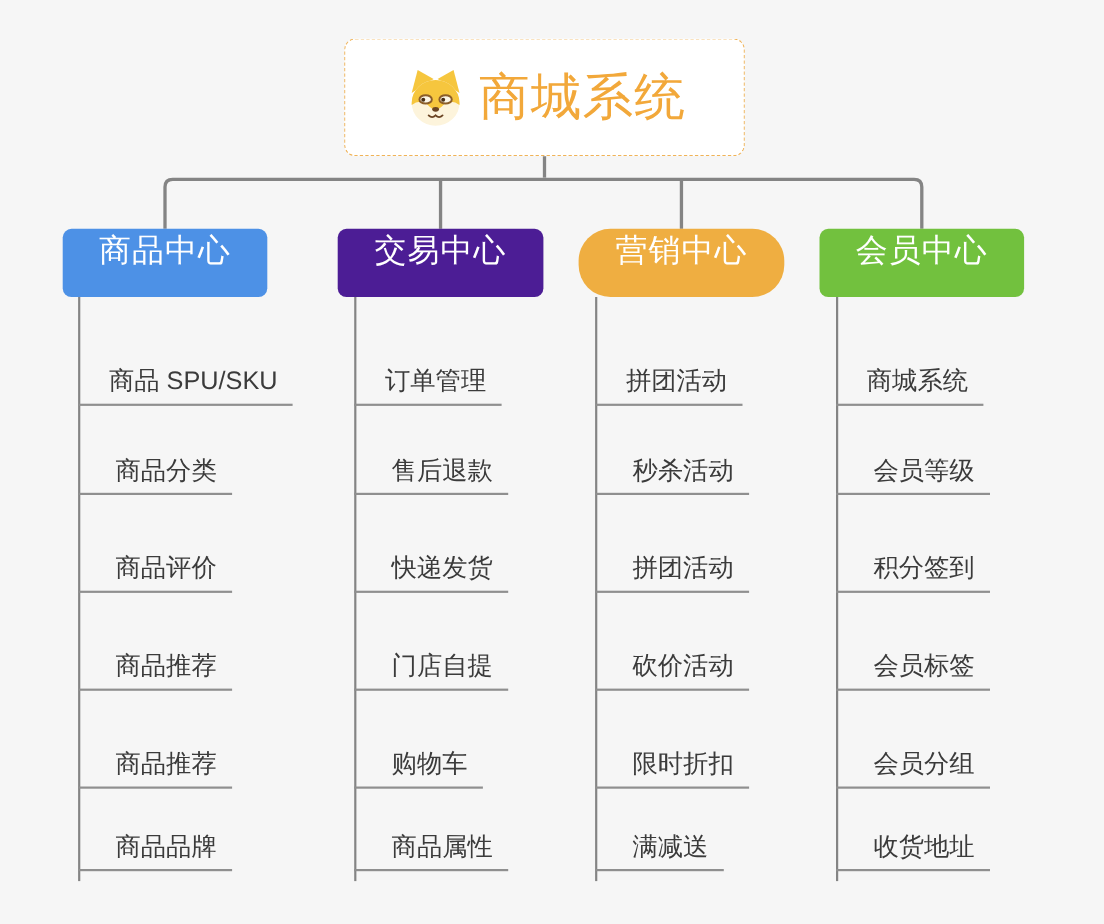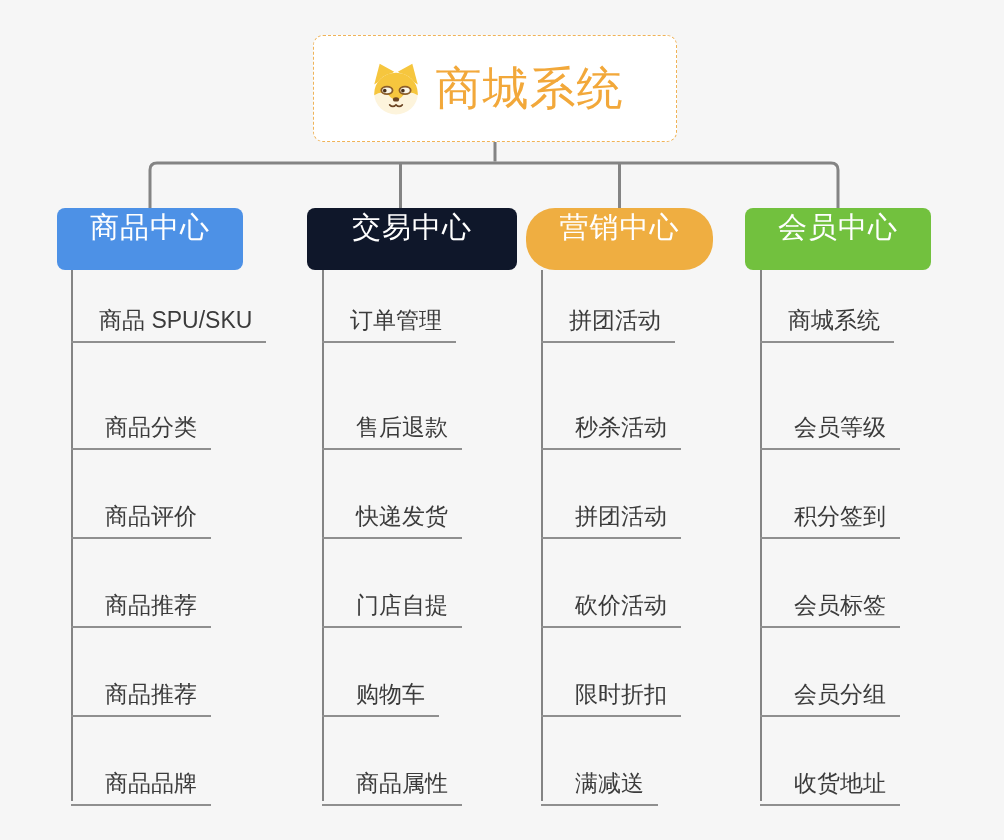--- a/index.html
+++ b/index.html
@@ -38,21 +38,21 @@
   }
   
   .branch-node{
     position:absolute;top:208px;height:62px;
     border-radius:8px;
     display:flex;align-items:flex-start;justify-content:center;
     color:#ffffff;font-size:29px;letter-spacing:1px;
     white-space:nowrap;
   }
   .bn0{left:57px;width:186px;background:#4d91e6;}
-  .bn1{left:307px;width:210px;background:#0f172a;}
+  .bn1{left:307px;width:187px;background:#4c1d95;}
   .bn2{left:526px;width:187px;background:#efae41;border-radius:29px;}
   .bn3{left:745px;width:186px;background:#72c13e;}
   
   .leaf-col{position:absolute;top:270px;width:1px;height:531px;}
   .col0{left:71px;}
   .col1{left:322px;}
   .col2{left:541px;}
   .col3{left:760px;}
   .spine{
     position:absolute;left:0;top:0;width:2px;height:531px;
@@ -60,26 +60,26 @@
   }
   .leaf{
     position:absolute;left:0;height:42px;
     box-sizing:content-box;
     padding:0 14px 5px 34px;
     border-bottom:2px solid #8f8f8f;
     display:flex;align-items:flex-end;
     font-size:23px;color:#3b3b3b;
     white-space:nowrap;
   }
-  .i0{top:24px;padding-left:28px;}
+  .i0{top:50px;padding-left:28px;}
   .i1{top:131px;}
   .i2{top:220px;}
   .i3{top:309px;}
   .i4{top:398px;}
-  .i5{top:487px;}
+  .i5{top:473px;}
 </style>
 </head>
 <body>
 
 <div class="canvas">
 
   <svg class="connector-svg" viewBox="0 0 1004 840" xmlns="http://www.w3.org/2000/svg">
     <g stroke="#848484" stroke-width="3" fill="none">
       <path d="M495,142 L495,161.5"></path>
       <path d="M150,208 L150,170 Q150,163 157,163 L831,163 Q838,163 838,170 L838,208"></path>

